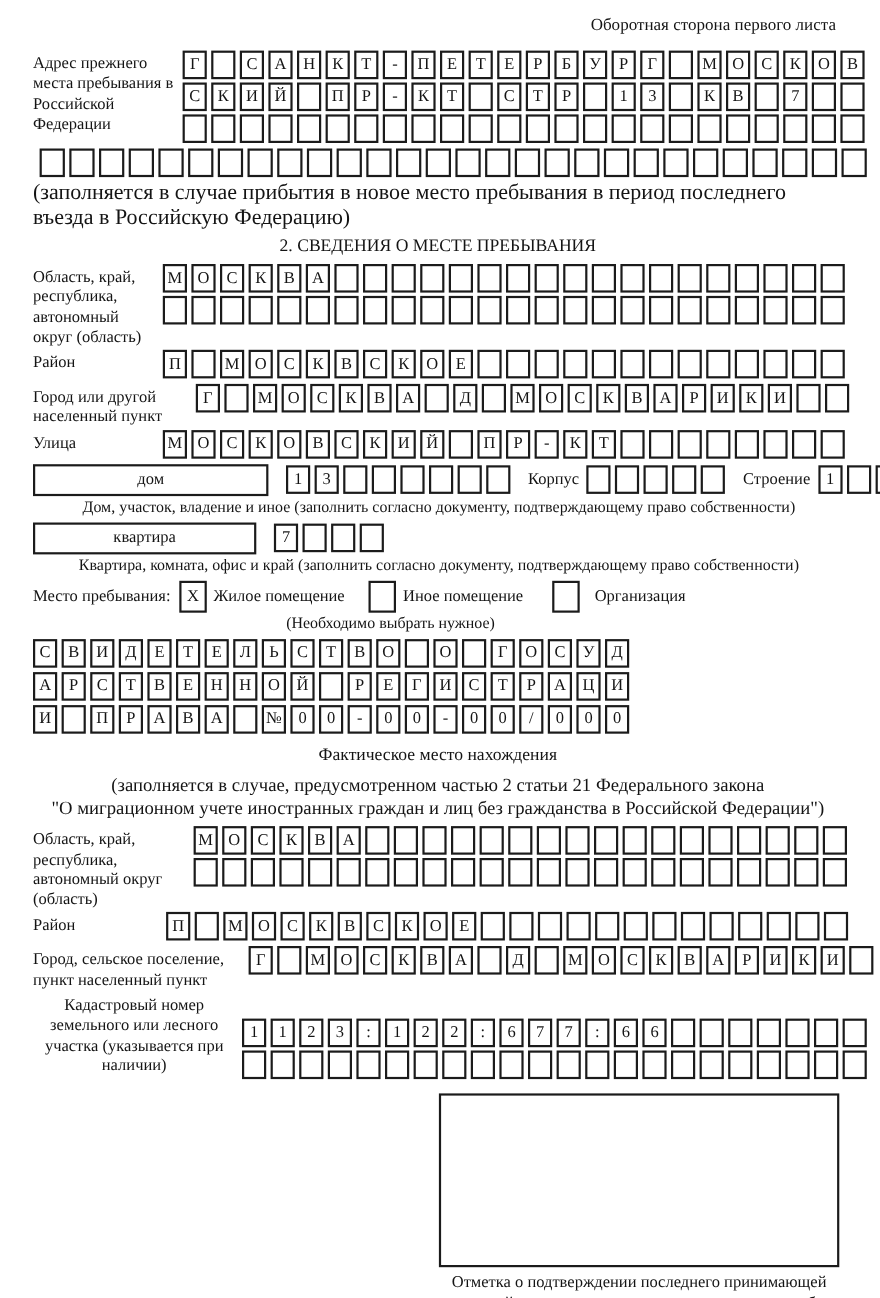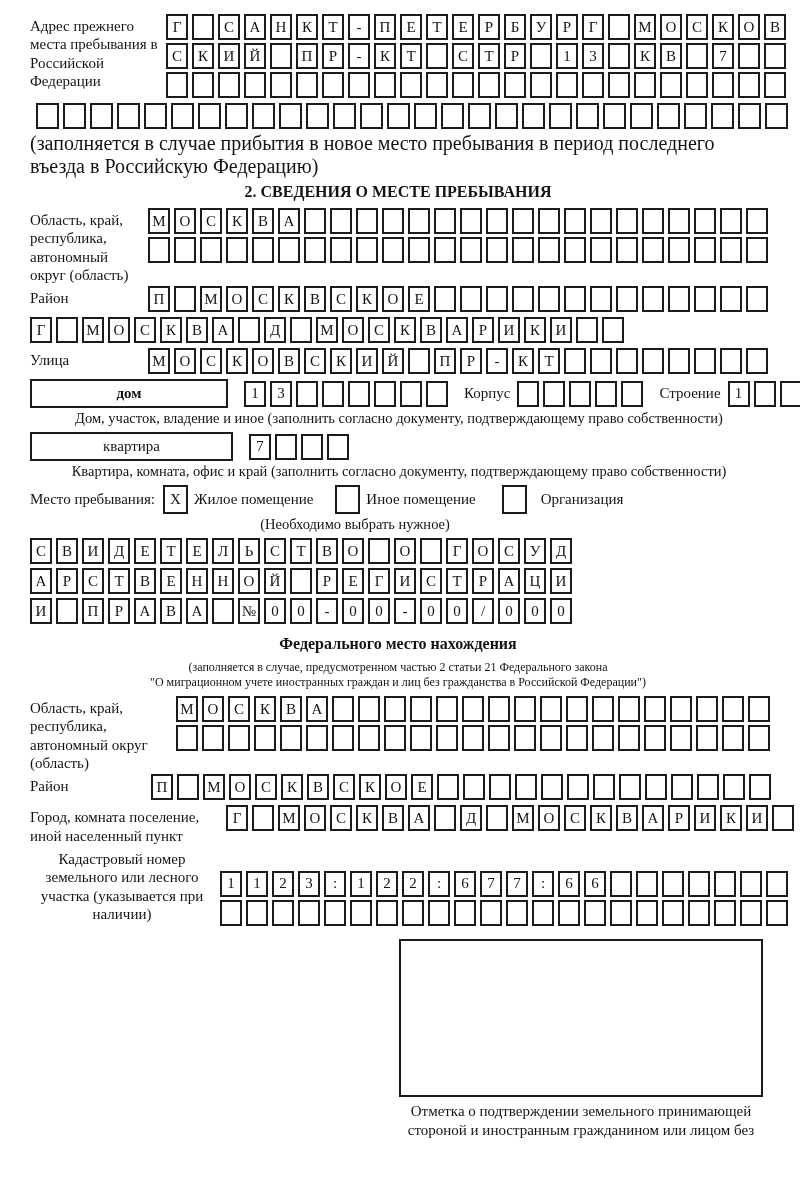--- a/index.html
+++ b/index.html
@@ -30,52 +30,53 @@
   .cell {
     flex:0 0 auto; width:22px; height:26px; margin-right:4px;
     border:2px solid #1b1b1b; background:#fff;
     display:flex; align-items:center; justify-content:center;
     font-size:15px; line-height:1;
   }
   .widecells .cell { width:23px; }
 
   .caption { font-size:20px; margin:1px 0 5px; }
   .caption-left { font-size:14.5px; text-align:center; margin:0 0 5px 2px; }
-  .heading { text-align:center; font-weight:bold; font-size:16px; margin:4px 0 7px; }
+  .heading { text-align:center; font-weight:normal; font-size:16px; margin:4px 0 7px; }
 
   .inline-row { display:flex; align-items:center; margin-bottom:2px; }
   .wide-box {
     flex:0 0 auto; border:2px solid #1b1b1b; height:29px;
     display:flex; align-items:center; justify-content:center;
   }
-  .dom-box { width:198px;font-weight:bold; }
+  .dom-box { width:214px; }
   .kv-box { width:203px; }
   .inline-label { padding:0 7px 0 12px; }
   .first-gap { margin-left:16px; }
 
   .chk {
     flex:0 0 auto; width:25px; height:29px; border:2px solid #1b1b1b;
     display:flex; align-items:center; justify-content:center; font-size:15px;
   }
   .mesto-note { font-size:14.5px; text-align:center; width:230px; margin:0 0 5px 210px; }
   .gap6 { margin-left:6px; } .gap8 { margin-left:8px; } .gap14 { margin-left:14px; }
   .gap22 { margin-left:22px; } .gap26 { margin-left:26px; }
 
-  .fact-caption { font-size:12px; text-align:center; line-height:1.25; }
+  .fact-caption { font-size:17px; text-align:center; line-height:1.25; }
   .fact-caption-wrap { margin:2px 0 6px; }
 
   .stamp-wrap { width:430px; margin:10px 0 0 336px; }
   .stamp-box { width:364px; height:158px; border:2px solid #1b1b1b; margin:0 auto; }
   .stamp-caption { margin-top:5px; font-size:15px; line-height:1.27; text-align:center; }
 </style>
 </head>
 <body>
 
 <div class="page">
 
+  <div class="header-note">Оборотная сторона первого листа</div>
 
   <div class="field">
     <div class="flabel lw130">Адрес прежнего места пребывания в Российской Федерации</div>
     <div class="rows">
       <div class="cellrow">
           <span class="cell">Г</span>
           <span class="cell"></span>
           <span class="cell">С</span>
           <span class="cell">А</span>
           <span class="cell">Н</span>
@@ -271,20 +272,21 @@
           <span class="cell"></span>
           <span class="cell"></span>
           <span class="cell"></span>
           <span class="cell"></span>
           <span class="cell"></span>
         </div>
     </div>
   </div>
 
   <div class="field">
+    <div class="flabel lw142">Город или другой населенный пункт</div>
     <div class="rows">
       <div class="cellrow">
           <span class="cell">Г</span>
           <span class="cell"></span>
           <span class="cell">М</span>
           <span class="cell">О</span>
           <span class="cell">С</span>
           <span class="cell">К</span>
           <span class="cell">В</span>
           <span class="cell">А</span>
@@ -458,21 +460,21 @@
           <span class="cell">0</span>
           <span class="cell">0</span>
           <span class="cell">/</span>
           <span class="cell">0</span>
           <span class="cell">0</span>
           <span class="cell">0</span>
         </div>
     </div>
   </div>
 
-  <div class="heading" style="margin-top:8px;">Федерального место нахождения</div>
+  <div class="heading" style="margin-top:8px;">Фактическое место нахождения</div>
   <div class="fact-caption-wrap">
     <div class="fact-caption">(заполняется в случае, предусмотренном частью 2 статьи 21 Федерального закона</div>
     <div class="fact-caption">"О миграционном учете иностранных граждан и лиц без гражданства в Российской Федерации")</div>
   </div>
 
   <div class="field">
     <div class="flabel lw140">Область, край, республика, автономный округ (область)</div>
     <div class="rows">
       <div class="cellrow">
           <span class="cell">М</span>
@@ -553,21 +555,21 @@
           <span class="cell"></span>
           <span class="cell"></span>
           <span class="cell"></span>
           <span class="cell"></span>
           <span class="cell"></span>
         </div>
     </div>
   </div>
 
   <div class="field">
-    <div class="flabel lw190">Город, комната поселение, иной населенный пункт</div>
+    <div class="flabel lw190">Город, сельское поселение, пункт населенный пункт</div>
     <div class="rows">
       <div class="cellrow">
           <span class="cell">Г</span>
           <span class="cell"></span>
           <span class="cell">М</span>
           <span class="cell">О</span>
           <span class="cell">С</span>
           <span class="cell">К</span>
           <span class="cell">В</span>
           <span class="cell">А</span>
@@ -639,19 +641,19 @@
           <span class="cell"></span>
           <span class="cell"></span>
           <span class="cell"></span>
         </div>
     </div>
   </div>
 
   <div class="stamp-wrap">
     <div class="stamp-box"></div>
     <div class="stamp-caption">
-      <div>Отметка о подтверждении земельного принимающей</div>
+      <div>Отметка о подтверждении последнего принимающей</div>
       <div>стороной и иностранным гражданином или лицом без</div>
 
     </div>
   </div>
 
 </div>
 
 </body></html>

